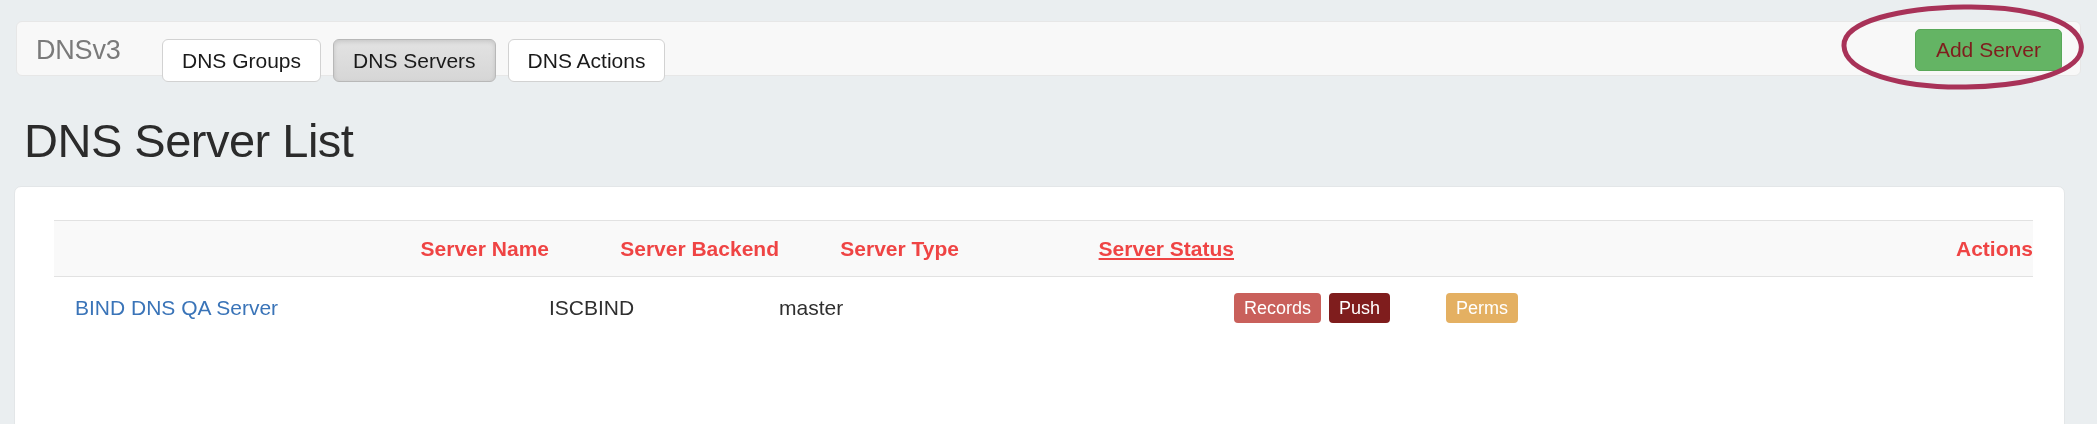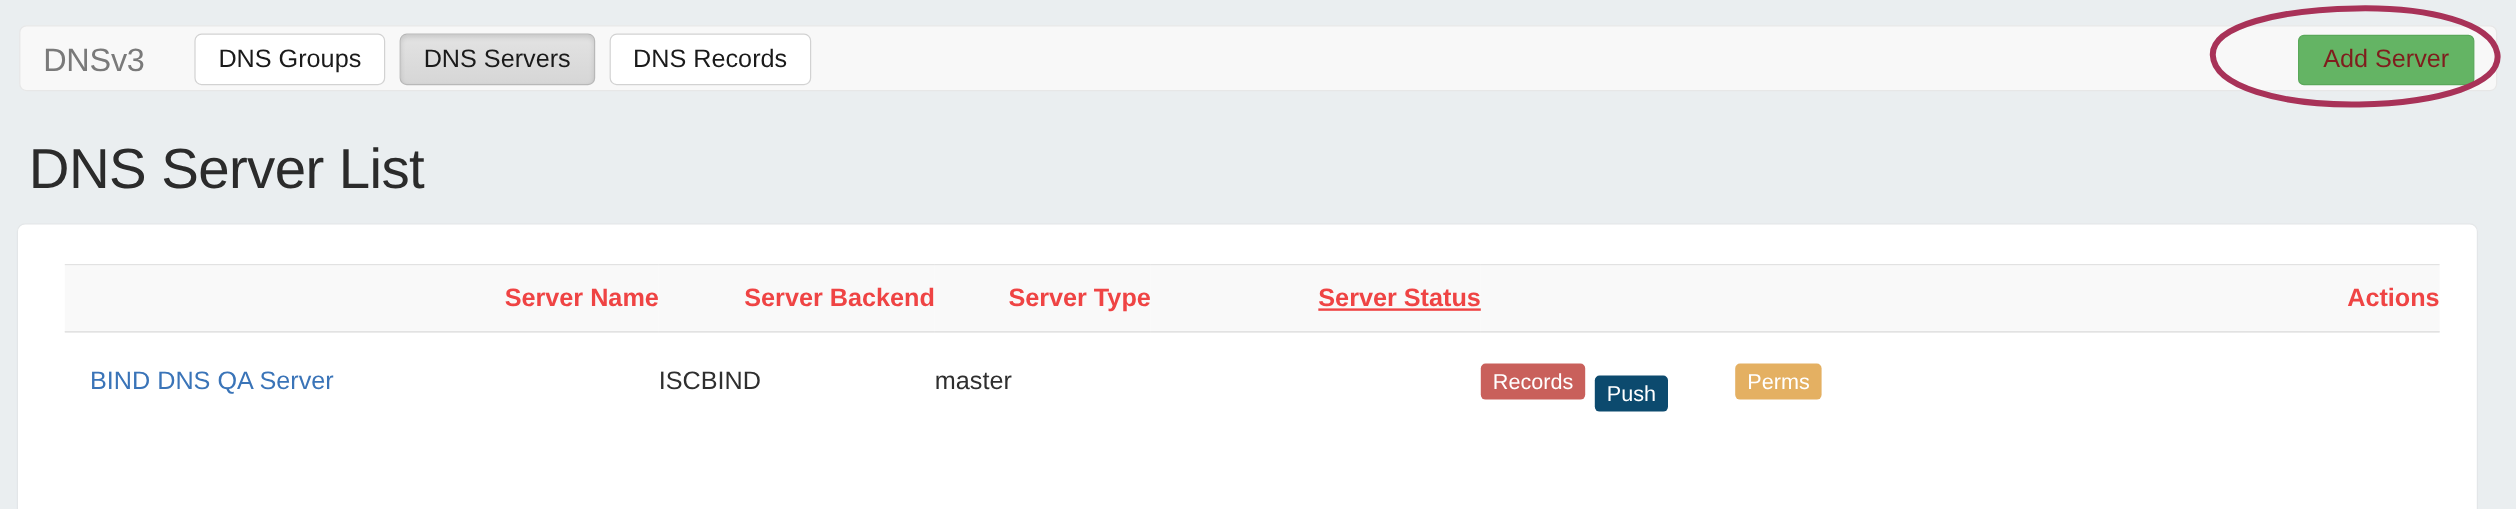--- a/index.html
+++ b/index.html
@@ -51,20 +51,21 @@
     align-items: center;
     justify-content: center;
     font-size: 21px;
     color: #1a1a1a;
     background: #ffffff;
     border: 1px solid #d2d2d2;
     border-radius: 6px;
     box-sizing: border-box;
     white-space: nowrap;
     cursor: pointer;
+    margin-top: 11px;
   }
   .nav-tab.active {
     background: linear-gradient(#e3e3e3, #d6d6d6);
     border-color: #b8b8b8;
     box-shadow: inset 0 2px 4px rgba(0,0,0,0.12);
   }
 
   .add-server-wrap {
     position: absolute;
     right: 18px;
@@ -176,34 +177,34 @@
     font-size: 18px;
     color: #ffffff;
     border: none;
     border-radius: 4px;
     box-sizing: border-box;
     white-space: nowrap;
     cursor: pointer;
     font-family: "Liberation Sans", sans-serif;
   }
   .btn-delete { background: #c9605b; }
-  .btn-push   { background: #0c4a6e; margin-top: 20px; }
+  .btn-push   { background: #7f1d1d; }
   .btn-perms  { background: #e4b062; margin-left: 48px; }
 </style>
 </head>
 <body>
 
 <div class="navbar">
 
   <div class="brand">DNSv3</div>
 
   <div class="nav-tabs">
     <div class="nav-tab">DNS Groups</div>
     <div class="nav-tab active">DNS Servers</div>
-    <div class="nav-tab">DNS Records</div>
+    <div class="nav-tab">DNS Actions</div>
   </div>
 
   <div class="add-server-wrap">
     <div class="btn-add-server">Add Server</div>
   </div>
 </div>
 
 <svg class="annotation-ellipse" viewBox="0 0 250 88" fill="none" xmlns="http://www.w3.org/2000/svg">
   <path d="M126 5 C186 4 238 17 243 42 C248 68 194 84 128 85 C62 86 7 70 6 44 C5 19 63 6 126 5 Z" stroke="#a83258" stroke-width="5" stroke-linecap="round" fill="none"></path>
 </svg>

